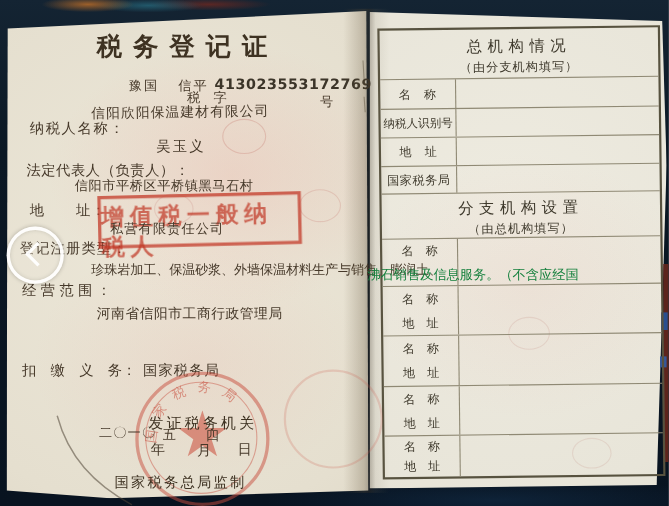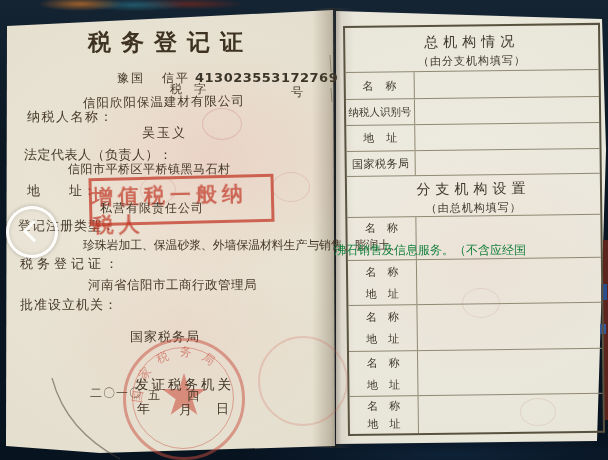--- a/index.html
+++ b/index.html
@@ -105,25 +105,25 @@
 
     <div class="stamp-box">
       <span class="stamp-text">增值税一般纳税人</span>
     </div>
 
     <div class="t" style="left:100px;top:200px;font-size:12px;letter-spacing:1px;z-index:5;">私营有限责任公司</div>
     <div class="t" style="left:18px;top:217px;font-size:13px;letter-spacing:1px;text-align:right;">登记注册类型：</div>
 
     <div class="t" style="left:83px;top:237px;font-size:12px;letter-spacing:-.2px;">珍珠岩加工、保温砂浆、外墙保温材料生产与销售、膨润土、</div>
     <div class="t" style="left:334px;top:242px;font-size:12px;z-index:6;color:#15803d;">沸石销售及信息服务。（不含应经国</div>
-    <div class="t" style="left:20px;top:255px;font-size:13px;letter-spacing:4px;">税务登记证：</div>
+    <div class="t" style="left:20px;top:255px;font-size:13px;letter-spacing:4px;">经营范围：</div>
 
     <div class="t" style="left:88px;top:277px;font-size:12.5px;letter-spacing:.5px;">河南省信阳市工商行政管理局</div>
-    <div class="t" style="left:20px;top:296px;font-size:13px;letter-spacing:1px;">批准设立机关：</div>
-
+
+    <div class="t" style="left:20px;top:328px;font-size:13px;">扣　缴　义　务：</div>
     <div class="t" style="left:130px;top:328px;font-size:13px;letter-spacing:1px;">国家税务局</div>
 
     <div class="ghost-ring"></div>
 
     <div class="seal">
       <div class="seal-inner"></div>
       <div class="star"></div>
       <svg width="116" height="116" viewBox="0 0 116 116">
         <defs>
             <path id="arcp" d="M 18 70 A 42 42 0 1 1 98 70" fill="none"></path>
@@ -136,20 +136,21 @@
 
     <div class="t" style="left:135px;top:376px;font-size:13.5px;letter-spacing:3px;z-index:3;color:#3e3categ222;color:#3e3222;">发证税务机关</div>
 
     <div class="t" style="left:90px;top:385px;font-size:12px;letter-spacing:1px;z-index:3;">二〇一〇</div>
     <div class="t" style="left:148px;top:387px;font-size:12px;z-index:3;">五</div>
     <div class="t" style="left:187px;top:388px;font-size:12px;z-index:3;">四</div>
     <div class="t" style="left:137px;top:400px;font-size:13px;z-index:3;">年</div>
     <div class="t" style="left:179px;top:401px;font-size:13px;z-index:3;">月</div>
     <div class="t" style="left:216px;top:400px;font-size:13px;z-index:3;">日</div>
 
+    <div class="t" style="left:104px;top:430px;font-size:13px;letter-spacing:2px;z-index:3;color:#3e3222;">国家税务总局监制</div>
 
     <svg class="overlay" width="608" height="460">
       <path d="M52,378 C62,415 85,440 120,459" stroke="rgba(80,70,55,.55)" stroke-width="1.3" fill="none"></path>
       <path d="M330,55 L331,72 M331,88 L332,102" stroke="rgba(110,100,80,.6)" stroke-width="1" fill="none"></path>
     </svg>
 
     <div class="rtable">
       <div class="trow thead" style="height:44px;">
         <div class="th-title">总机构情况</div>
         <div class="th-sub">（由分支机构填写）</div>

